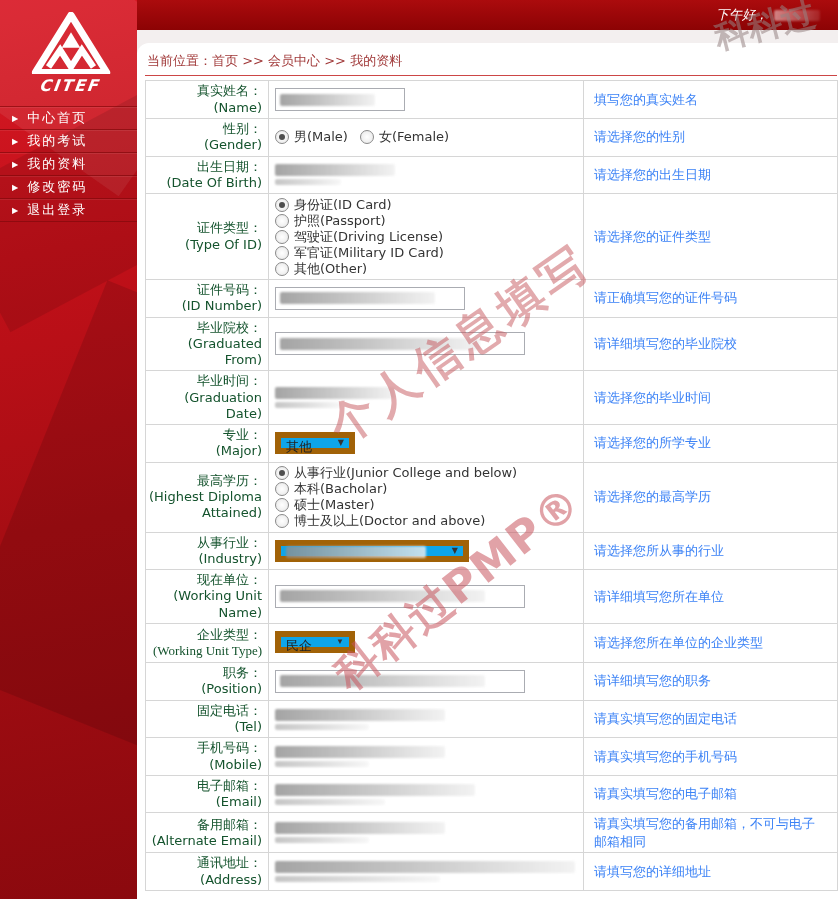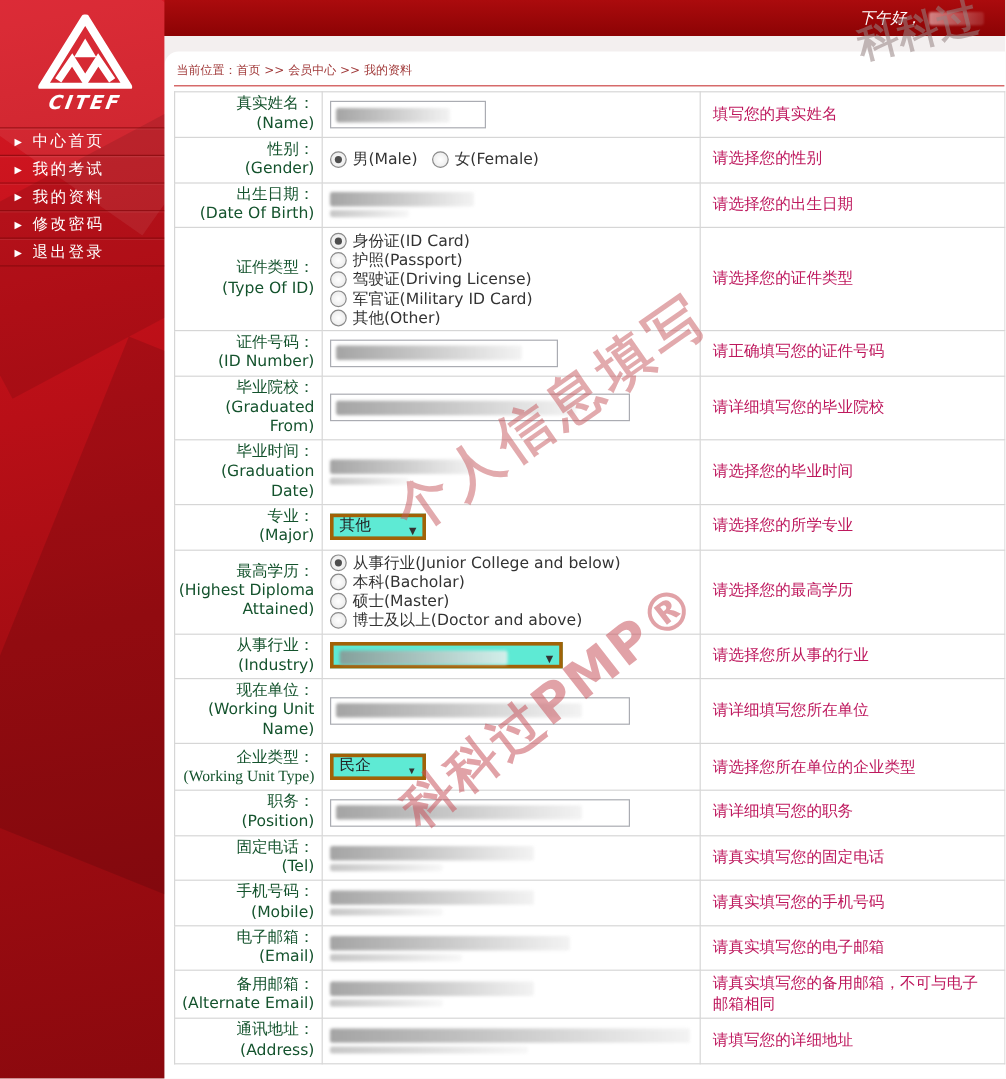--- a/index.html
+++ b/index.html
@@ -30,39 +30,39 @@
   .menu-item{display:flex;align-items:center;height:22px;padding-left:12px;color:#fff;font-size:13px;
              letter-spacing:2px;border-bottom:1px solid rgba(130,8,12,.7);
              box-shadow:inset 0 1px 0 rgba(255,255,255,.08);cursor:pointer;}
   .tri{font-size:8px;margin-right:7px;}
 
   
   .main{position:absolute;left:137px;top:30px;width:701px;height:869px;background:#f3efef;z-index:2;}
   .panel{position:absolute;left:0;top:13px;width:701px;height:856px;background:#fff;
          border-top-left-radius:12px;}
   .crumb{margin:3px 0 0 8px;width:692px;box-sizing:border-box;padding:6px 2px 5px;
-         border-bottom:1px solid #cc4646;color:#a13a3a;font-size:10px;}
+         border-bottom:1px solid #cc4646;color:#a13a3a;font-size:13px;}
   .crumb-link{color:#a13a3a;text-decoration:none;cursor:pointer;}
 
   
   .form-table{margin:4px 0 0 8px;border-collapse:collapse;table-layout:fixed;width:692px;
               border:1px solid #c8c8c8;font-size:13px;}
   .form-table td{border:1px solid #d6d6d6;vertical-align:middle;box-sizing:border-box;}
   .c-label{width:123px;text-align:right;padding:2px 6px 2px 2px;color:#14532d;line-height:1.25;}
   .c-field{width:315px;padding:2px 6px;}
-  .c-hint{width:254px;padding:2px 10px;color:#be185d;line-height:1.35;}
+  .c-hint{width:254px;padding:2px 10px;color:#3b82f6;line-height:1.35;}
 
   .masked{height:12px;border-radius:2px;opacity:.8;filter:blur(1.2px);
           background:linear-gradient(90deg,#8e8e8e,#b9b9b9 45%,#ddd 80%,#f0f0f0);}
   .masked.thin{height:6px;margin-top:3px;opacity:.5;}
   .masked-wrap{padding:2px 0;}
   .fbox{border:1px solid #aaacb2;background:#fff;height:23px;display:flex;align-items:center;
         padding:0 4px;box-sizing:border-box;}
-  .sel{box-sizing:border-box;height:22px;border:3px solid #a16207;background:#5eead4;
-       display:inline-flex;align-items:flex-end;justify-content:space-between;padding:0 5px;
+  .sel{box-sizing:border-box;height:22px;border:6px solid #a16207;background:#0ea5e9;
+       display:inline-flex;align-items:flex-start;justify-content:space-between;padding:0 5px;
        font-size:13px;color:#222;cursor:pointer;}
   .caret{font-size:8px;color:#333;margin-left:6px;}
   .rgroup.h{display:flex;gap:12px;align-items:center;}
   .rgroup.v .ropt{display:flex;align-items:center;height:16px;}
   .ropt{font-size:13px;color:#333;display:inline-flex;align-items:center;cursor:default;}
   .radio{width:12px;height:12px;border:1px solid #8a8a8a;border-radius:50%;flex:0 0 auto;
          background:radial-gradient(#fff,#e6e6e6);display:inline-block;margin-right:5px;position:relative;}
   .radio.on::after{content:"";position:absolute;left:3px;top:3px;right:3px;bottom:3px;
          border-radius:50%;background:#4e4e4e;}
 

